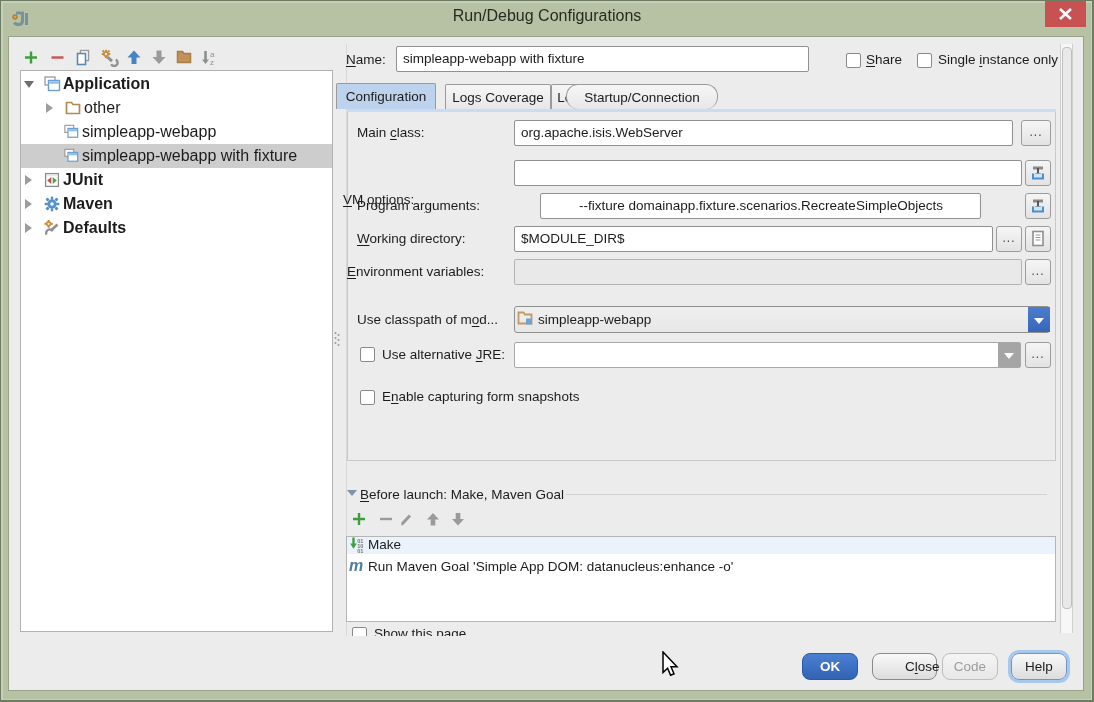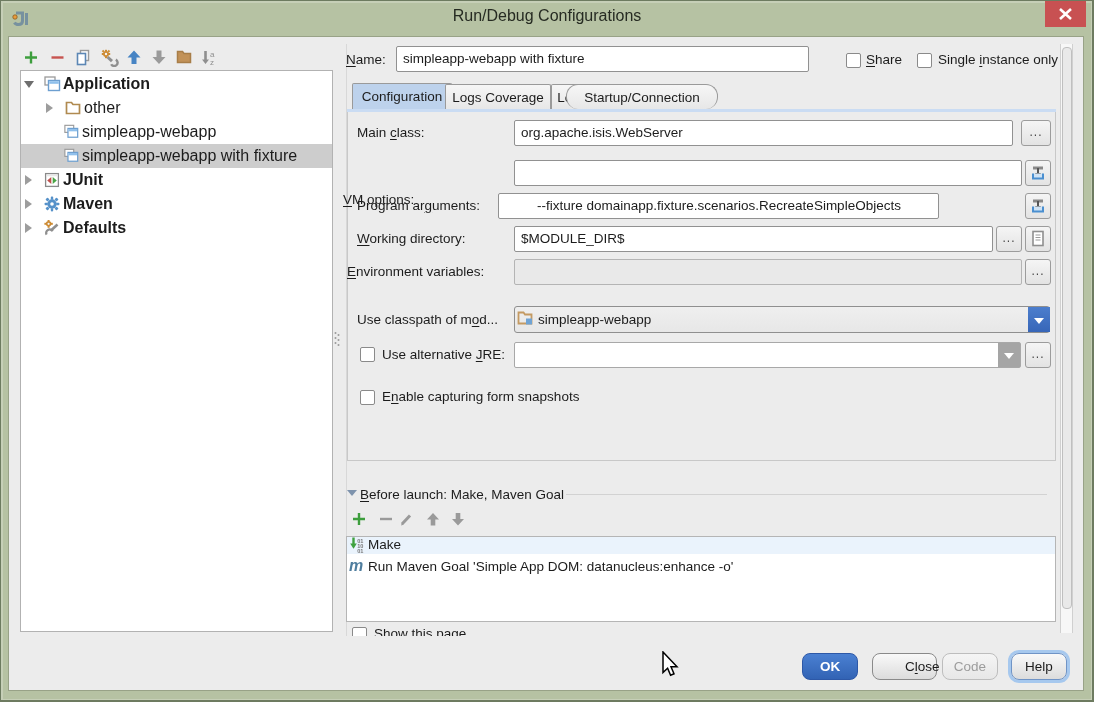--- a/index.html
+++ b/index.html
@@ -176,21 +176,21 @@
   </svg>
 <div class="abs" style="left:346px;top:44px;width:1px;height:592px;background:#d8d8d8;"></div>
 
 <div class="lbl" style="left:346px;top:52px;"><u>N</u>ame:</div>
 <div class="fld" style="left:396px;top:46px;width:413px;">simpleapp-webapp with fixture</div>
 <div class="cb" style="left:846px;top:53px;"></div>
 <div class="lbl" style="left:866px;top:52px;"><u>S</u>hare</div>
 <div class="cb" style="left:917px;top:53px;"></div>
 <div class="lbl" style="left:938px;top:52px;">Single <u>i</u>nstance only</div>
 
-<div class="tab" id="tabsel" style="left:352px;width:100px;">Configuration</div>
+<div class="tab" id="tabsel" style="left:336px;width:100px;">Configuration</div>
 <div class="tab" style="left:445px;top:84px;width:106px;">Logs Coverage</div>
 <div class="tab" style="left:551px;top:84px;width:42px;">Logs</div>
 <div class="tab" style="left:566px;top:84px;width:152px;border-radius:12px;">Startup/Connection</div>
 <div class="abs" style="left:347px;top:109px;width:709px;height:3px;background:#cadcf3;"></div>
 <div class="abs" style="left:347px;top:112px;width:709px;height:349px;border:1px solid #c8c8c8;border-top:none;box-sizing:border-box;"></div>
 
 <div class="lbl" style="left:357px;top:125px;">Main <u>c</u>lass:</div>
 <div class="fld" style="left:514px;top:120px;width:499px;">org.apache.isis.WebServer</div>
 <div class="sbtn" style="left:1021px;top:120px;width:30px;">
     <div class="dots">...</div>
@@ -201,21 +201,21 @@
 <div class="sbtn" style="left:1025px;top:160px;width:26px;">
     <svg style="position:absolute;left:4px;top:4px" width="16" height="16" viewBox="0 0 16 16">
       <rect x="3" y="1.5" width="10" height="3" fill="#888"></rect>
       <path d="M8,3 V9" stroke="#555" stroke-width="2"></path>
       <polygon points="8,12 4.8,8 11.2,8" fill="#555"></polygon>
       <path d="M3,8.5 V13.5 H13 V8.5" fill="#cfe3f5" stroke="#4a8fd0" stroke-width="2"></path>
     </svg>
   </div>
 
 <div class="lbl" style="left:357px;top:198px;">Program ar<u>g</u>uments:</div>
-<div class="fld" style="left:498px;top:193px;width:441px;padding-left:38px;">--fixture domainapp.fixture.scenarios.RecreateSimpleObjects</div>
+<div class="fld" style="left:540px;top:193px;width:441px;padding-left:38px;">--fixture domainapp.fixture.scenarios.RecreateSimpleObjects</div>
 <div class="sbtn" style="left:1025px;top:193px;width:26px;">
     <svg style="position:absolute;left:4px;top:4px" width="16" height="16" viewBox="0 0 16 16">
       <rect x="3" y="1.5" width="10" height="3" fill="#888"></rect>
       <path d="M8,3 V9" stroke="#555" stroke-width="2"></path>
       <polygon points="8,12 4.8,8 11.2,8" fill="#555"></polygon>
       <path d="M3,8.5 V13.5 H13 V8.5" fill="#cfe3f5" stroke="#4a8fd0" stroke-width="2"></path>
     </svg>
   </div>
 
 <div class="lbl" style="left:357px;top:231px;"><u>W</u>orking directory:</div>

